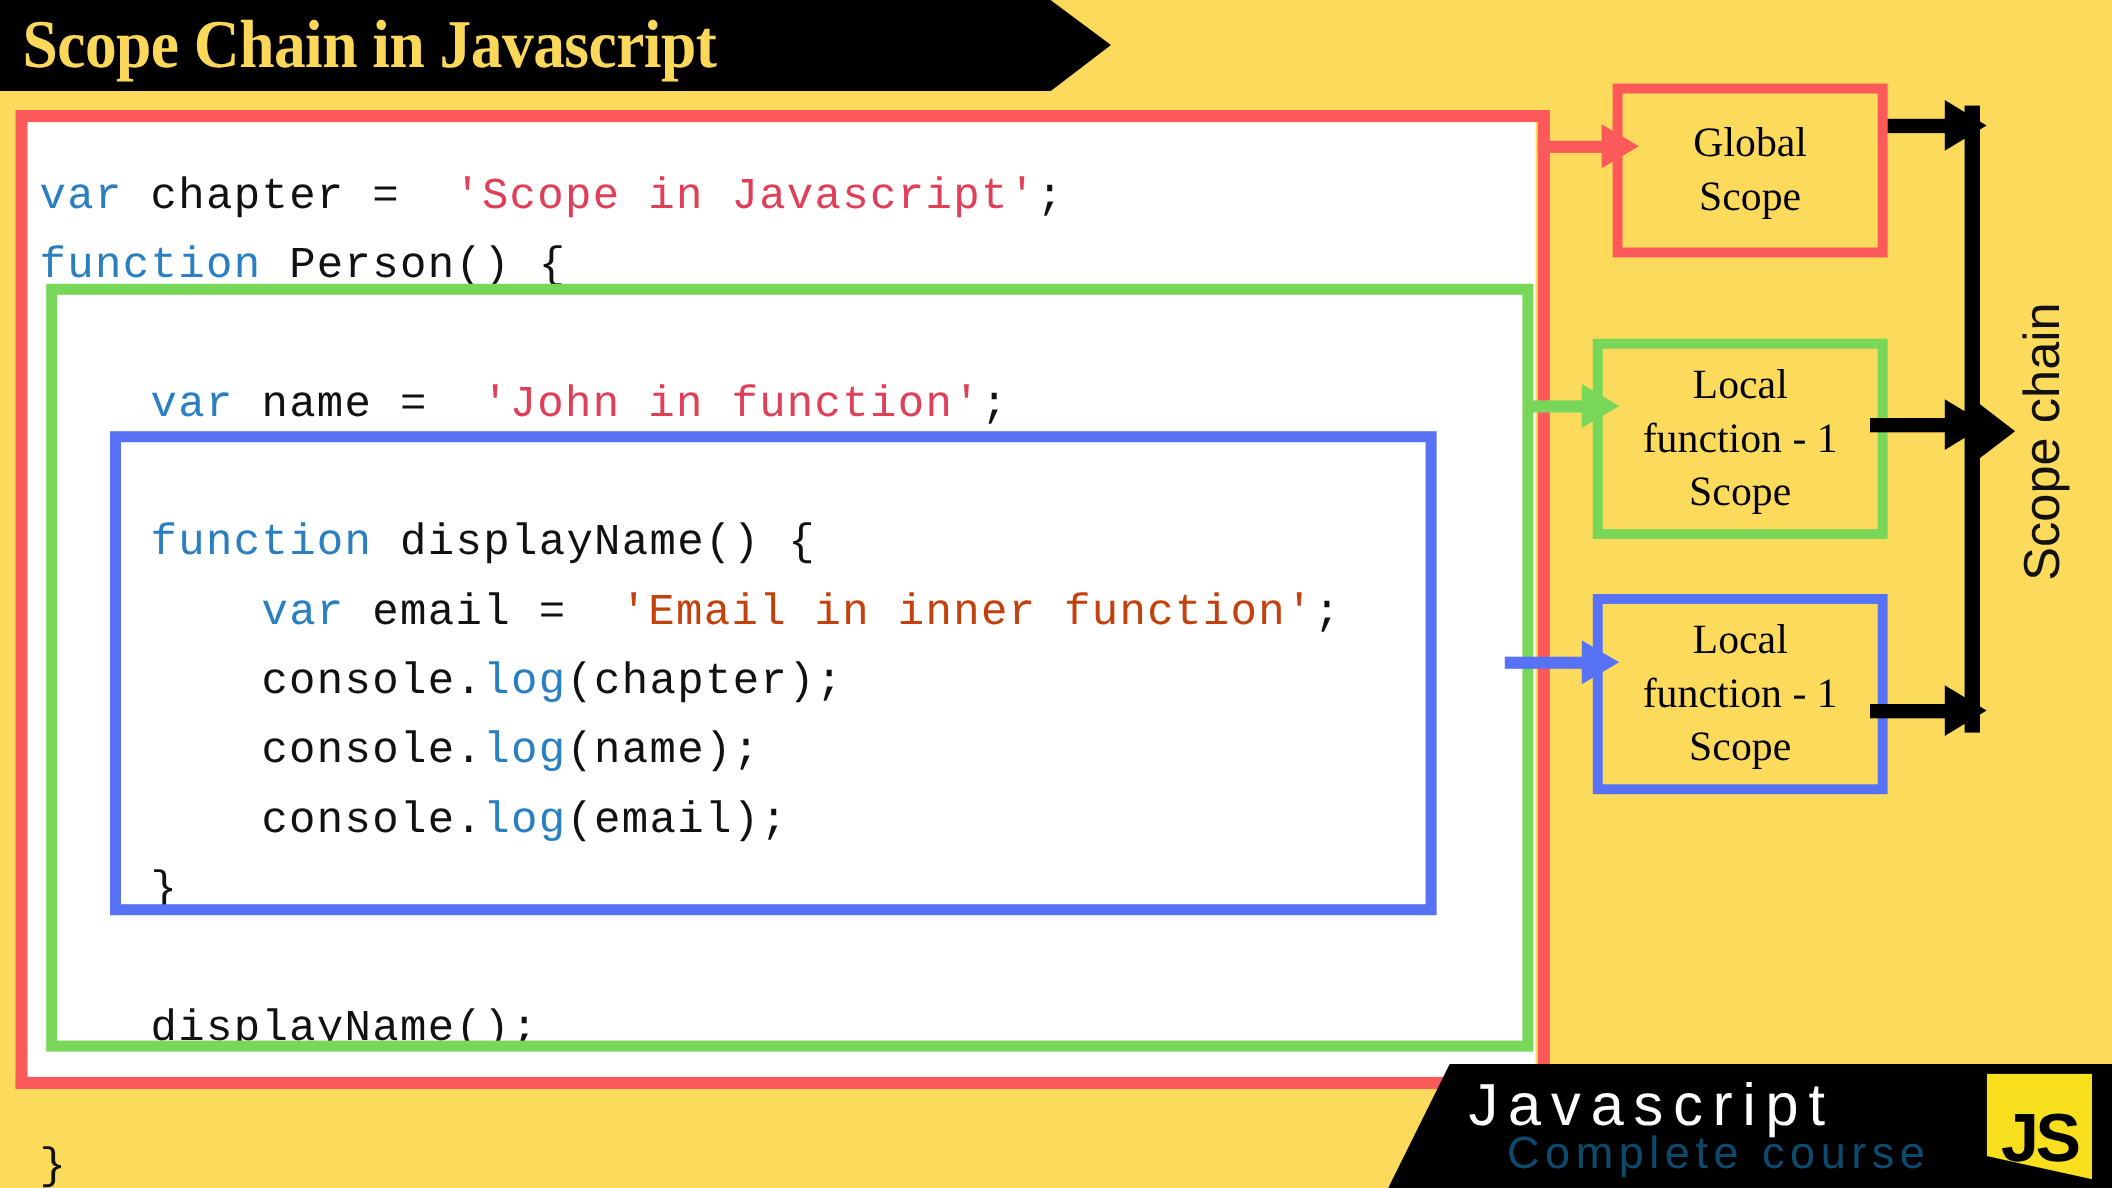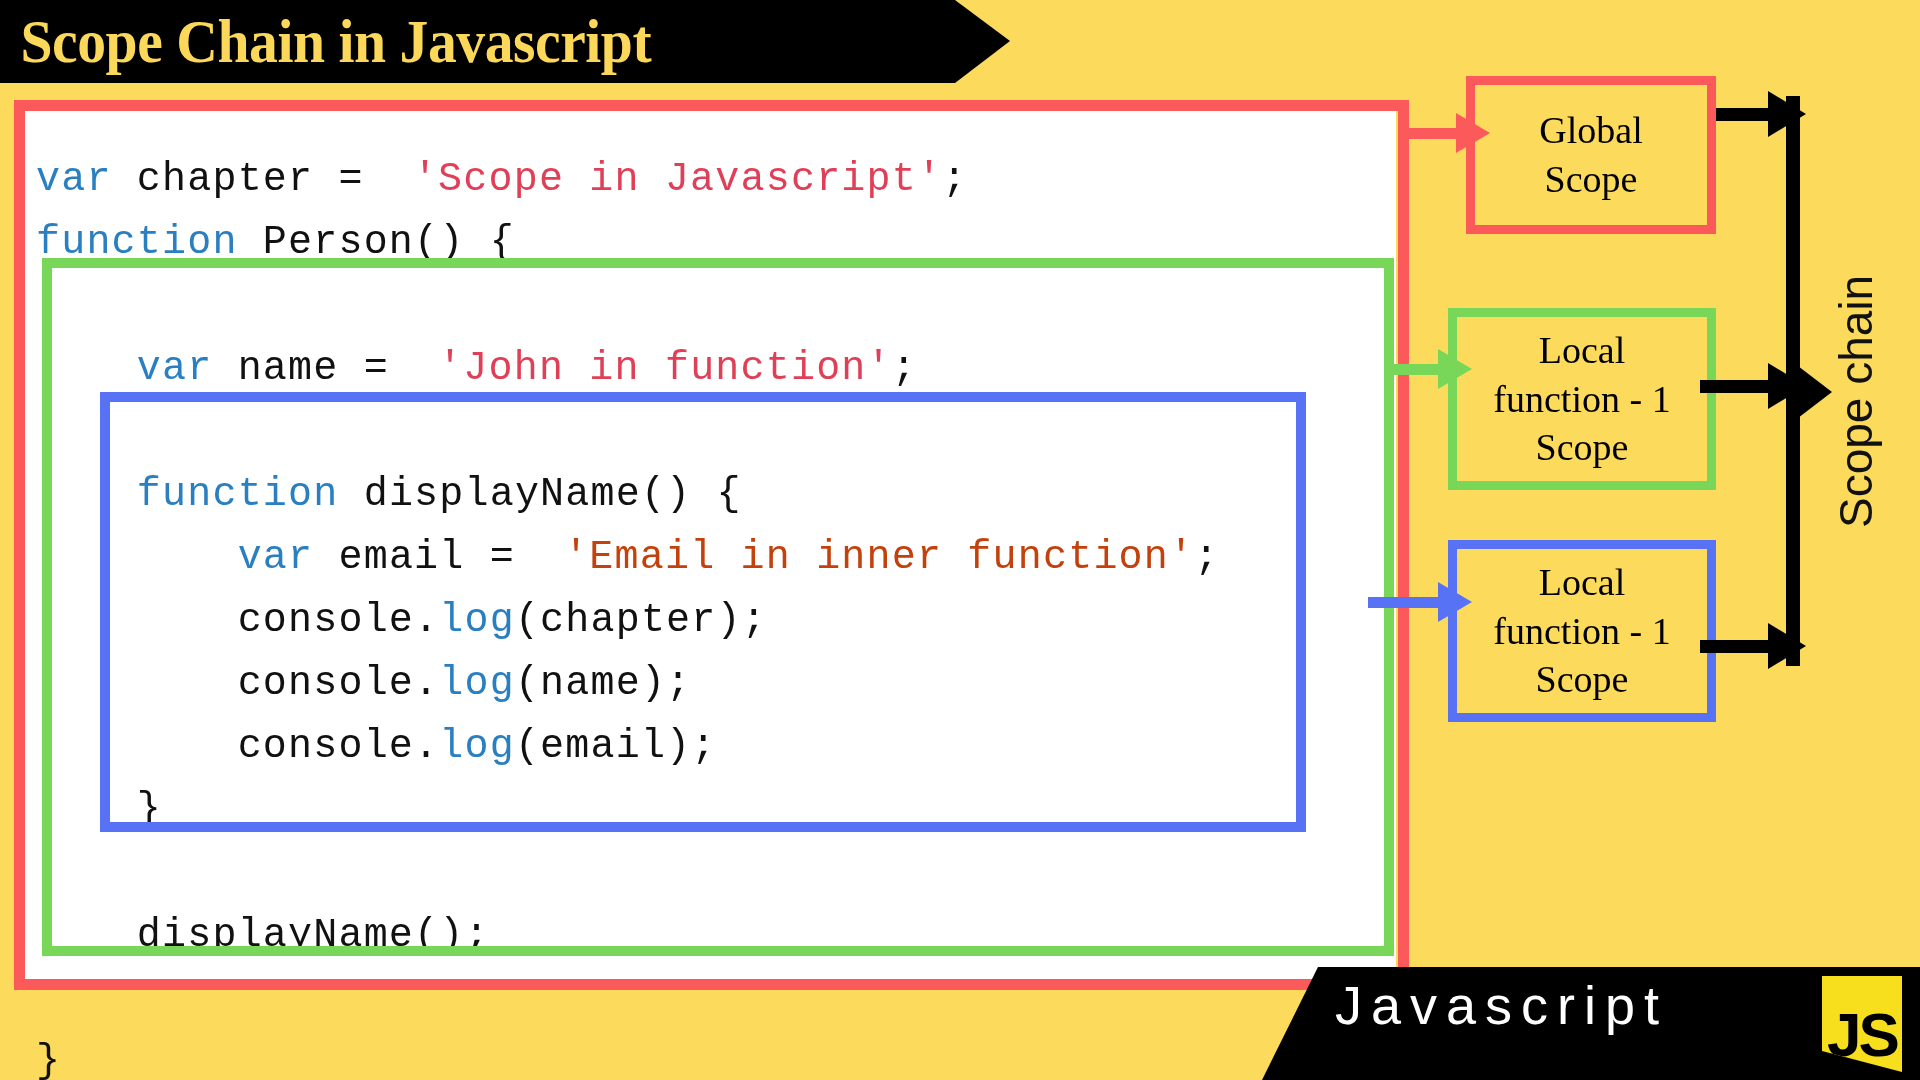--- a/index.html
+++ b/index.html
@@ -145,25 +145,25 @@
     background:#000;
     clip-path:polygon(56px 0, 658px 0, 658px 113px, 0 113px);
   }
   #footer-js{
     position:absolute;left:1335px;bottom:44px;
     color:#fff;font-size:54px;letter-spacing:9px;
     font-family:"Liberation Sans",sans-serif;white-space:nowrap;
   }
   #footer-sub{
     position:absolute;left:1370px;bottom:8px;
-    color:#000000;font-size:41px;letter-spacing:5px;
+    color:#0c4a6e;font-size:41px;letter-spacing:5px;
     font-family:"Liberation Sans",sans-serif;white-space:nowrap;
   }
   #js-logo{
-    position:absolute;right:18px;bottom:8px;width:80px;height:96px;
+    position:absolute;right:18px;bottom:8px;width:96px;height:96px;
     background:#F7DF1E;
     clip-path:polygon(0 0, 100% 0, 100% 100%, 0 78%);
     display:flex;align-items:flex-end;justify-content:center;
   }
   #js-logo-text{
     color:#000;font-weight:bold;font-size:62px;
     font-family:"Liberation Sans",sans-serif;
     line-height:1;padding-bottom:6px;letter-spacing:-3px;
   }
 </style>

